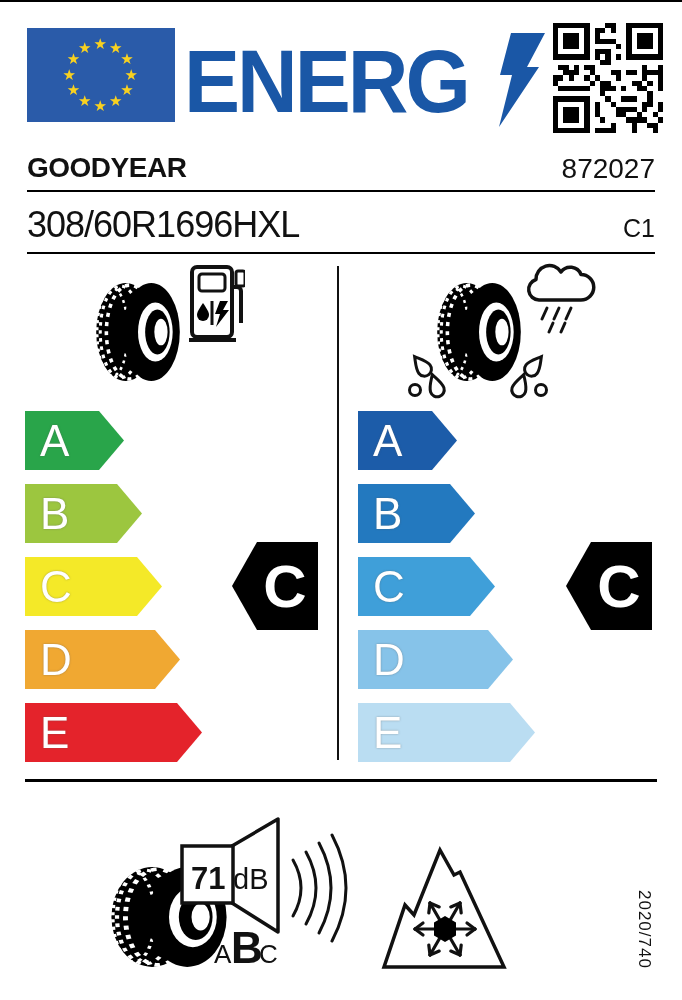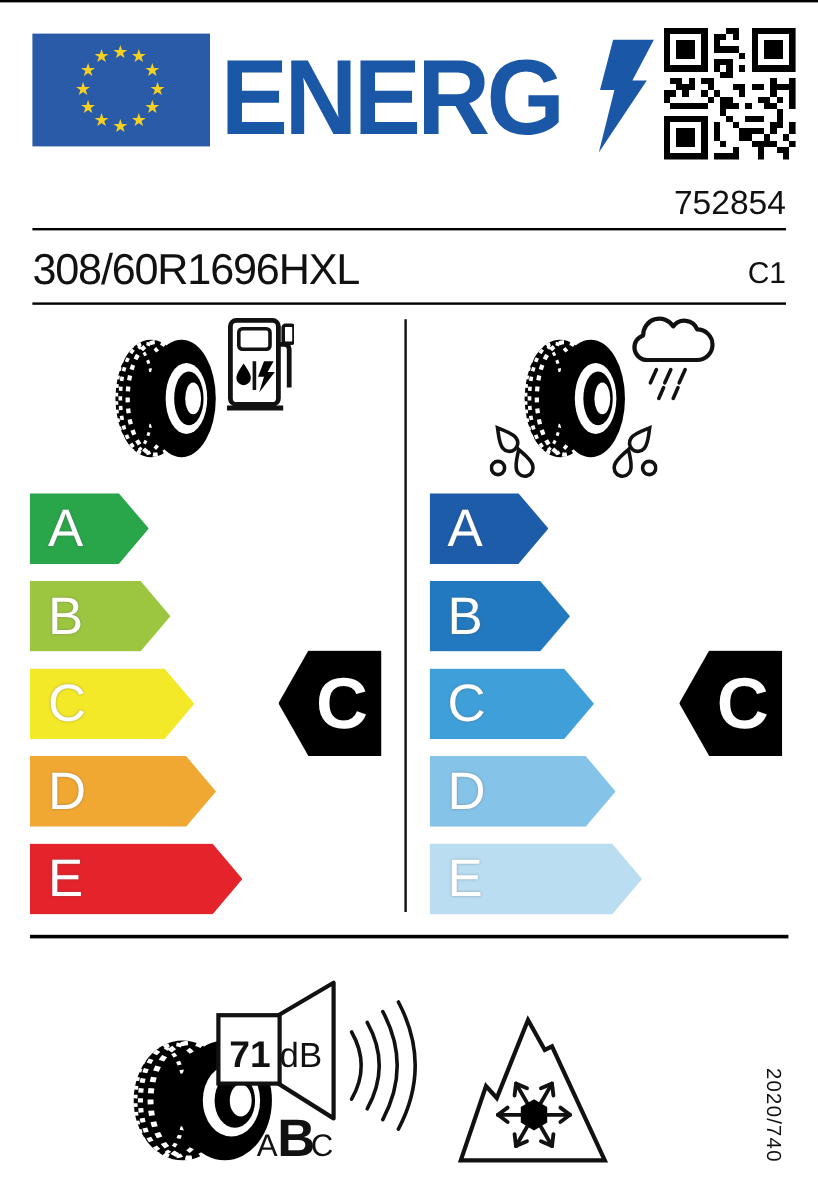--- a/index.html
+++ b/index.html
@@ -295,21 +295,22 @@
         <rect x="6" y="20" width="1" height="1" fill="#000"></rect>
         <rect x="8" y="20" width="1" height="1" fill="#000"></rect>
         <rect x="9" y="20" width="1" height="1" fill="#000"></rect>
         <rect x="10" y="20" width="1" height="1" fill="#000"></rect>
         <rect x="11" y="20" width="1" height="1" fill="#000"></rect>
         <rect x="15" y="20" width="1" height="1" fill="#000"></rect>
         <rect x="19" y="20" width="1" height="1" fill="#000"></rect>
       </g>
     </svg>
 
-  <div class="abs article">752854</div>
+  <div class="abs brand">GOODYEAR</div>
+  <div class="abs article">872027</div>
   <div class="abs rule rule1"></div>
 
   <div class="abs size">308/60R1696HXL</div>
   <div class="abs vclass">C1</div>
   <div class="abs rule rule2"></div>
 
   <div class="abs divider"></div>
 
   <svg class="abs tire-fuel" width="86" height="102" viewBox="0 0 84 100">
     <use href="#tire-sym" width="84" height="100"></use>

